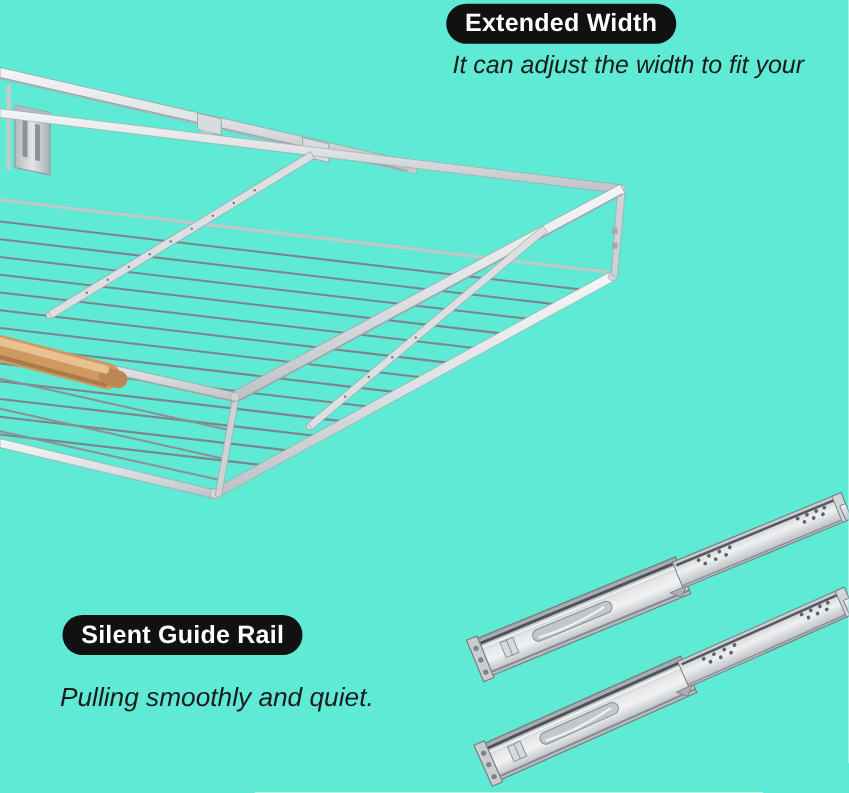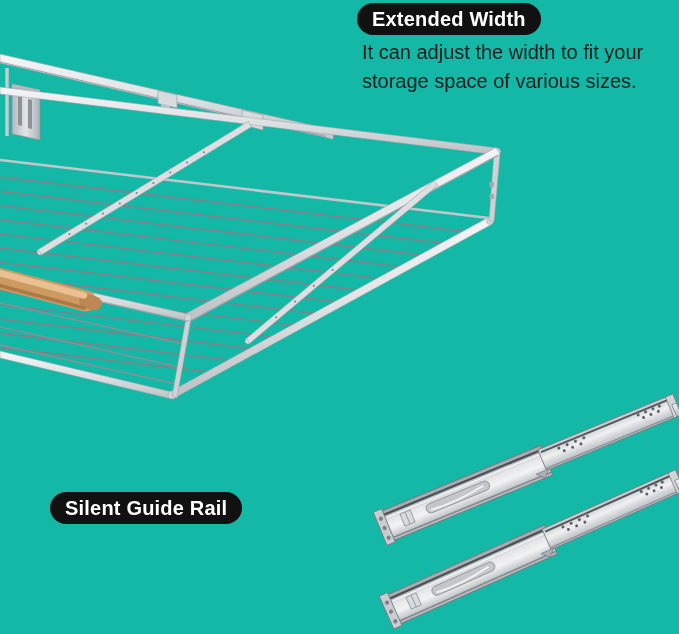--- a/index.html
+++ b/index.html
@@ -1,31 +1,32 @@
 <!DOCTYPE html>
 <html><head>
 <meta charset="utf-8">
 <style>
   html,body{margin:0;padding:0;background:#ffffff;}
   #stage{
-    position:relative;width:679px;height:634px;background:#14b8a6;overflow:hidden;
+    position:relative;width:679px;height:634px;background:#5eead4;overflow:hidden;
     font-family:"Liberation Sans", sans-serif;
   }
   #art{position:absolute;left:0;top:0;width:679px;height:634px;}
   .badge{
     position:absolute;background:#111111;color:#ffffff;
     font-weight:bold;font-size:20px;line-height:32px;height:32px;
     padding:0 15px;border-radius:16.5px;white-space:nowrap;
     letter-spacing:0.2px;
   }
   .badge-extended{left:357px;top:3px;}
   .badge-silent{left:50px;top:492px;text-align:right;}
   .para{
     position:absolute;color:#1b1b1b;font-size:20px;line-height:29px;
     white-space:nowrap;
+    font-style:italic;
   }
   .para-extended{left:362px;top:38px;}
   .para-silent{left:48px;top:544px;font-size:21px;}
 </style>
 </head>
 <body>
 
 <div id="stage">
 
   <svg id="art" viewBox="0 0 679 634">
@@ -193,18 +194,20 @@
 
     <g>
       <use href="#slide-rail" transform="translate(374,514) rotate(-22.4)"></use>
       <use href="#slide-rail" transform="translate(380,598) rotate(-24)"></use>
     </g>
   </svg>
 
   <div class="badge badge-extended">Extended Width</div>
   <div class="para para-extended">
     <div>It can adjust the width to fit your</div>
-    <div>storage space of various sizes.</div>
   </div>
 
   <div class="badge badge-silent">Silent Guide Rail</div>
+  <div class="para para-silent">
+    <div>Pulling smoothly and quiet.</div>
+  </div>
 
 </div>
 
 </body></html>

